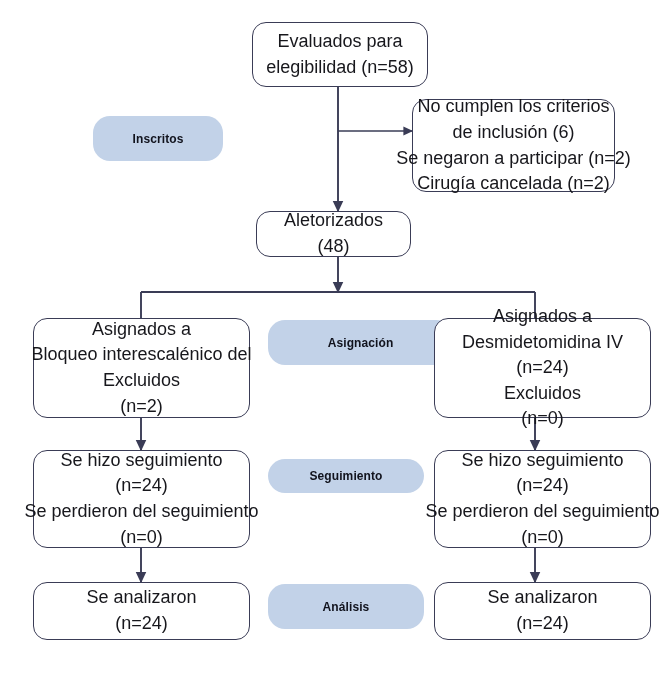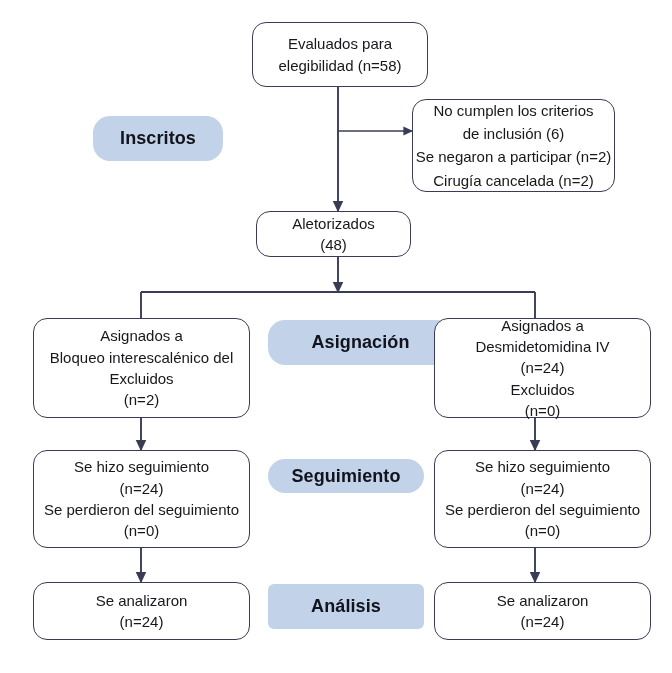--- a/index.html
+++ b/index.html
@@ -28,39 +28,39 @@
     position: absolute;
     box-sizing: border-box;
     border: 1.6px solid #3a3c56;
     border-radius: 14px;
     background: #ffffff;
     display: flex;
     flex-direction: column;
     align-items: center;
     justify-content: center;
     color: #17171c;
-    font-size: 15px;
+    font-size: 18px;
     line-height: 1.42;
     text-align: center;
     z-index: 2;
   }
   .node .line {
     display: block;
     white-space: nowrap;
   }
   .stage-pill {
     position: absolute;
     box-sizing: border-box;
     background: #c2d2e8;
     border-radius: 17px;
     display: flex;
     align-items: center;
     justify-content: center;
     color: #11131d;
-    font-size: 18px;
+    font-size: 12px;
     font-weight: bold;
     letter-spacing: 0.1px;
     z-index: 2;
   }
 </style>
 </head>
 <body>
 
 <div id="diagram">
 
@@ -89,21 +89,21 @@
 
   <div class="node" style="left:252px; top:22px; width:176px; height:65px;">
     <span class="line">Evaluados para</span>
     <span class="line">elegibilidad (n=58)</span>
   </div>
 
   <div class="stage-pill" style="left:93px; top:116px; width:130px; height:45px;">
     <span>Inscritos</span>
   </div>
 
-  <div class="node" style="left:412px; top:99px; width:203px; height:93px;justify-content:space-between;">
+  <div class="node" style="left:412px; top:99px; width:203px; height:93px;">
     <span class="line">No cumplen los criterios</span>
     <span class="line">de inclusión (6)</span>
     <span class="line">Se negaron a participar (n=2)</span>
     <span class="line">Cirugía cancelada (n=2)</span>
   </div>
 
   <div class="node" style="left:256px; top:211px; width:155px; height:46px;">
     <span class="line">Aletorizados</span>
     <span class="line">(48)</span>
   </div>
@@ -143,21 +143,21 @@
     <span class="line">(n=24)</span>
     <span class="line">Se perdieron del seguimiento</span>
     <span class="line">(n=0)</span>
   </div>
 
   <div class="node" style="left:33px; top:582px; width:217px; height:58px;">
     <span class="line">Se analizaron</span>
     <span class="line">(n=24)</span>
   </div>
 
-  <div class="stage-pill" style="left:268px; top:584px; width:156px; height:45px;border-radius:6px;">
+  <div class="stage-pill" style="left:268px; top:584px; width:156px; height:45px;">
     <span>Análisis</span>
   </div>
 
   <div class="node" style="left:434px; top:582px; width:217px; height:58px;">
     <span class="line">Se analizaron</span>
     <span class="line">(n=24)</span>
   </div>
 
 </div>
 

